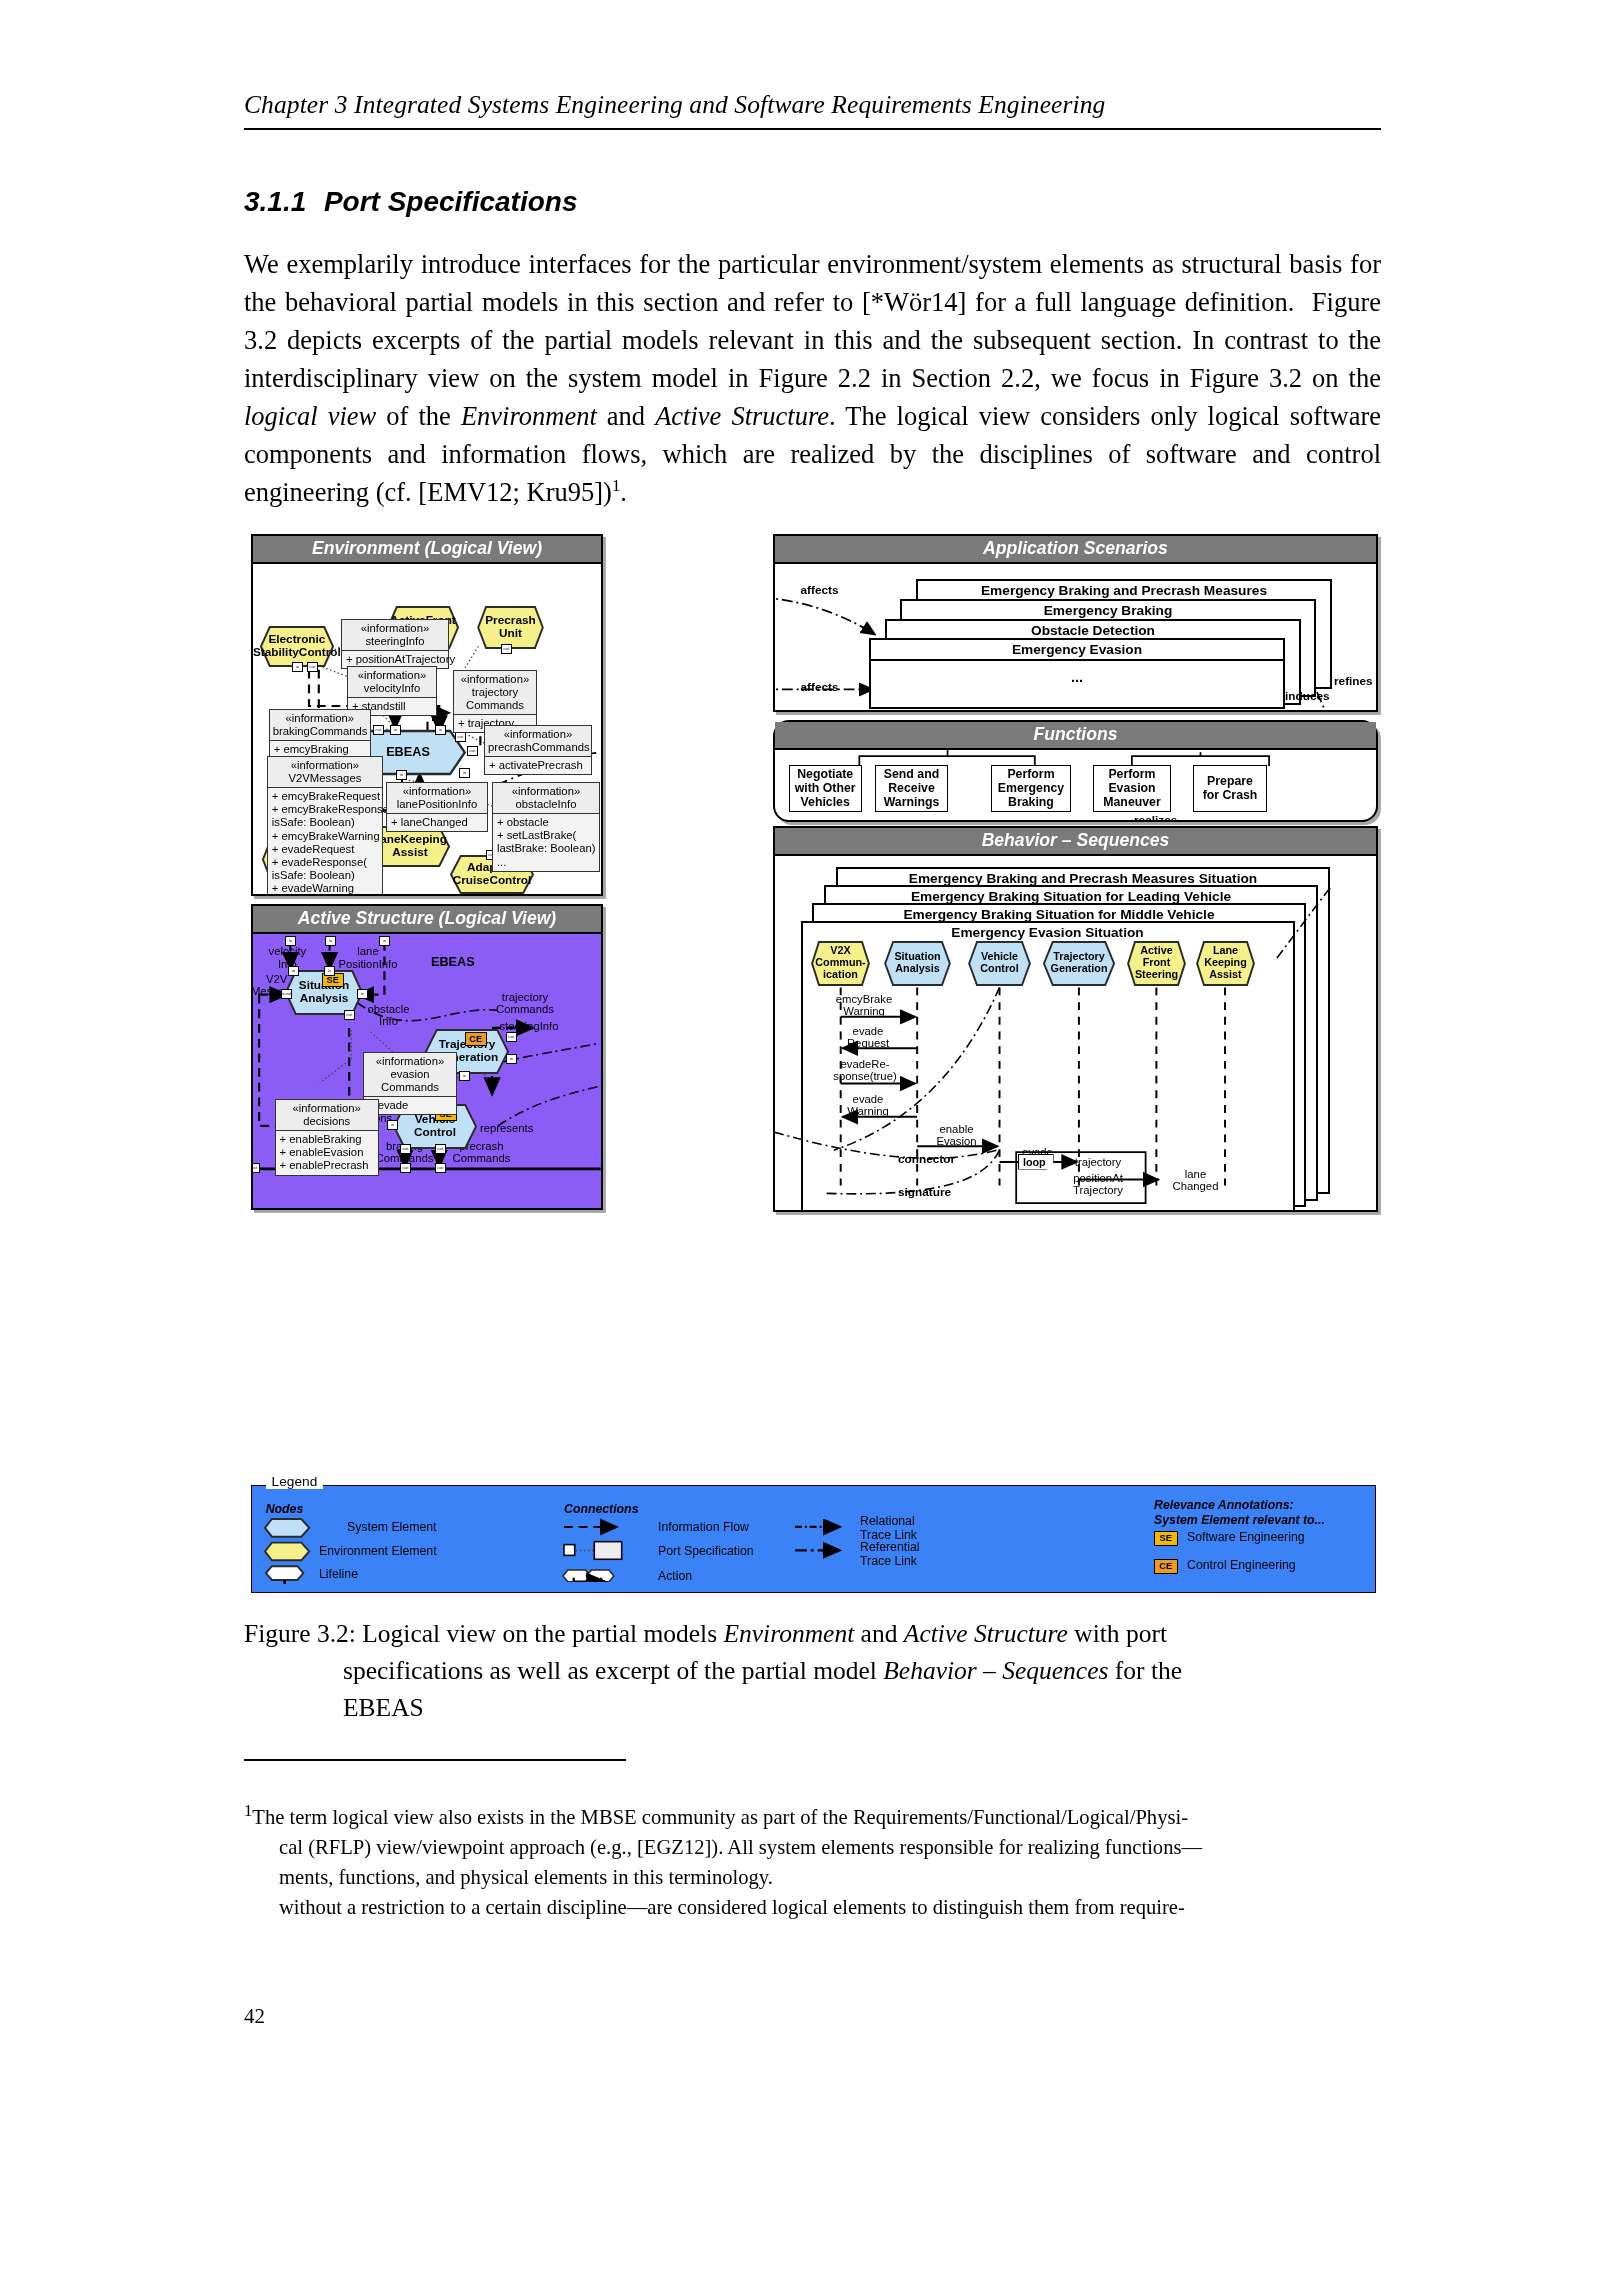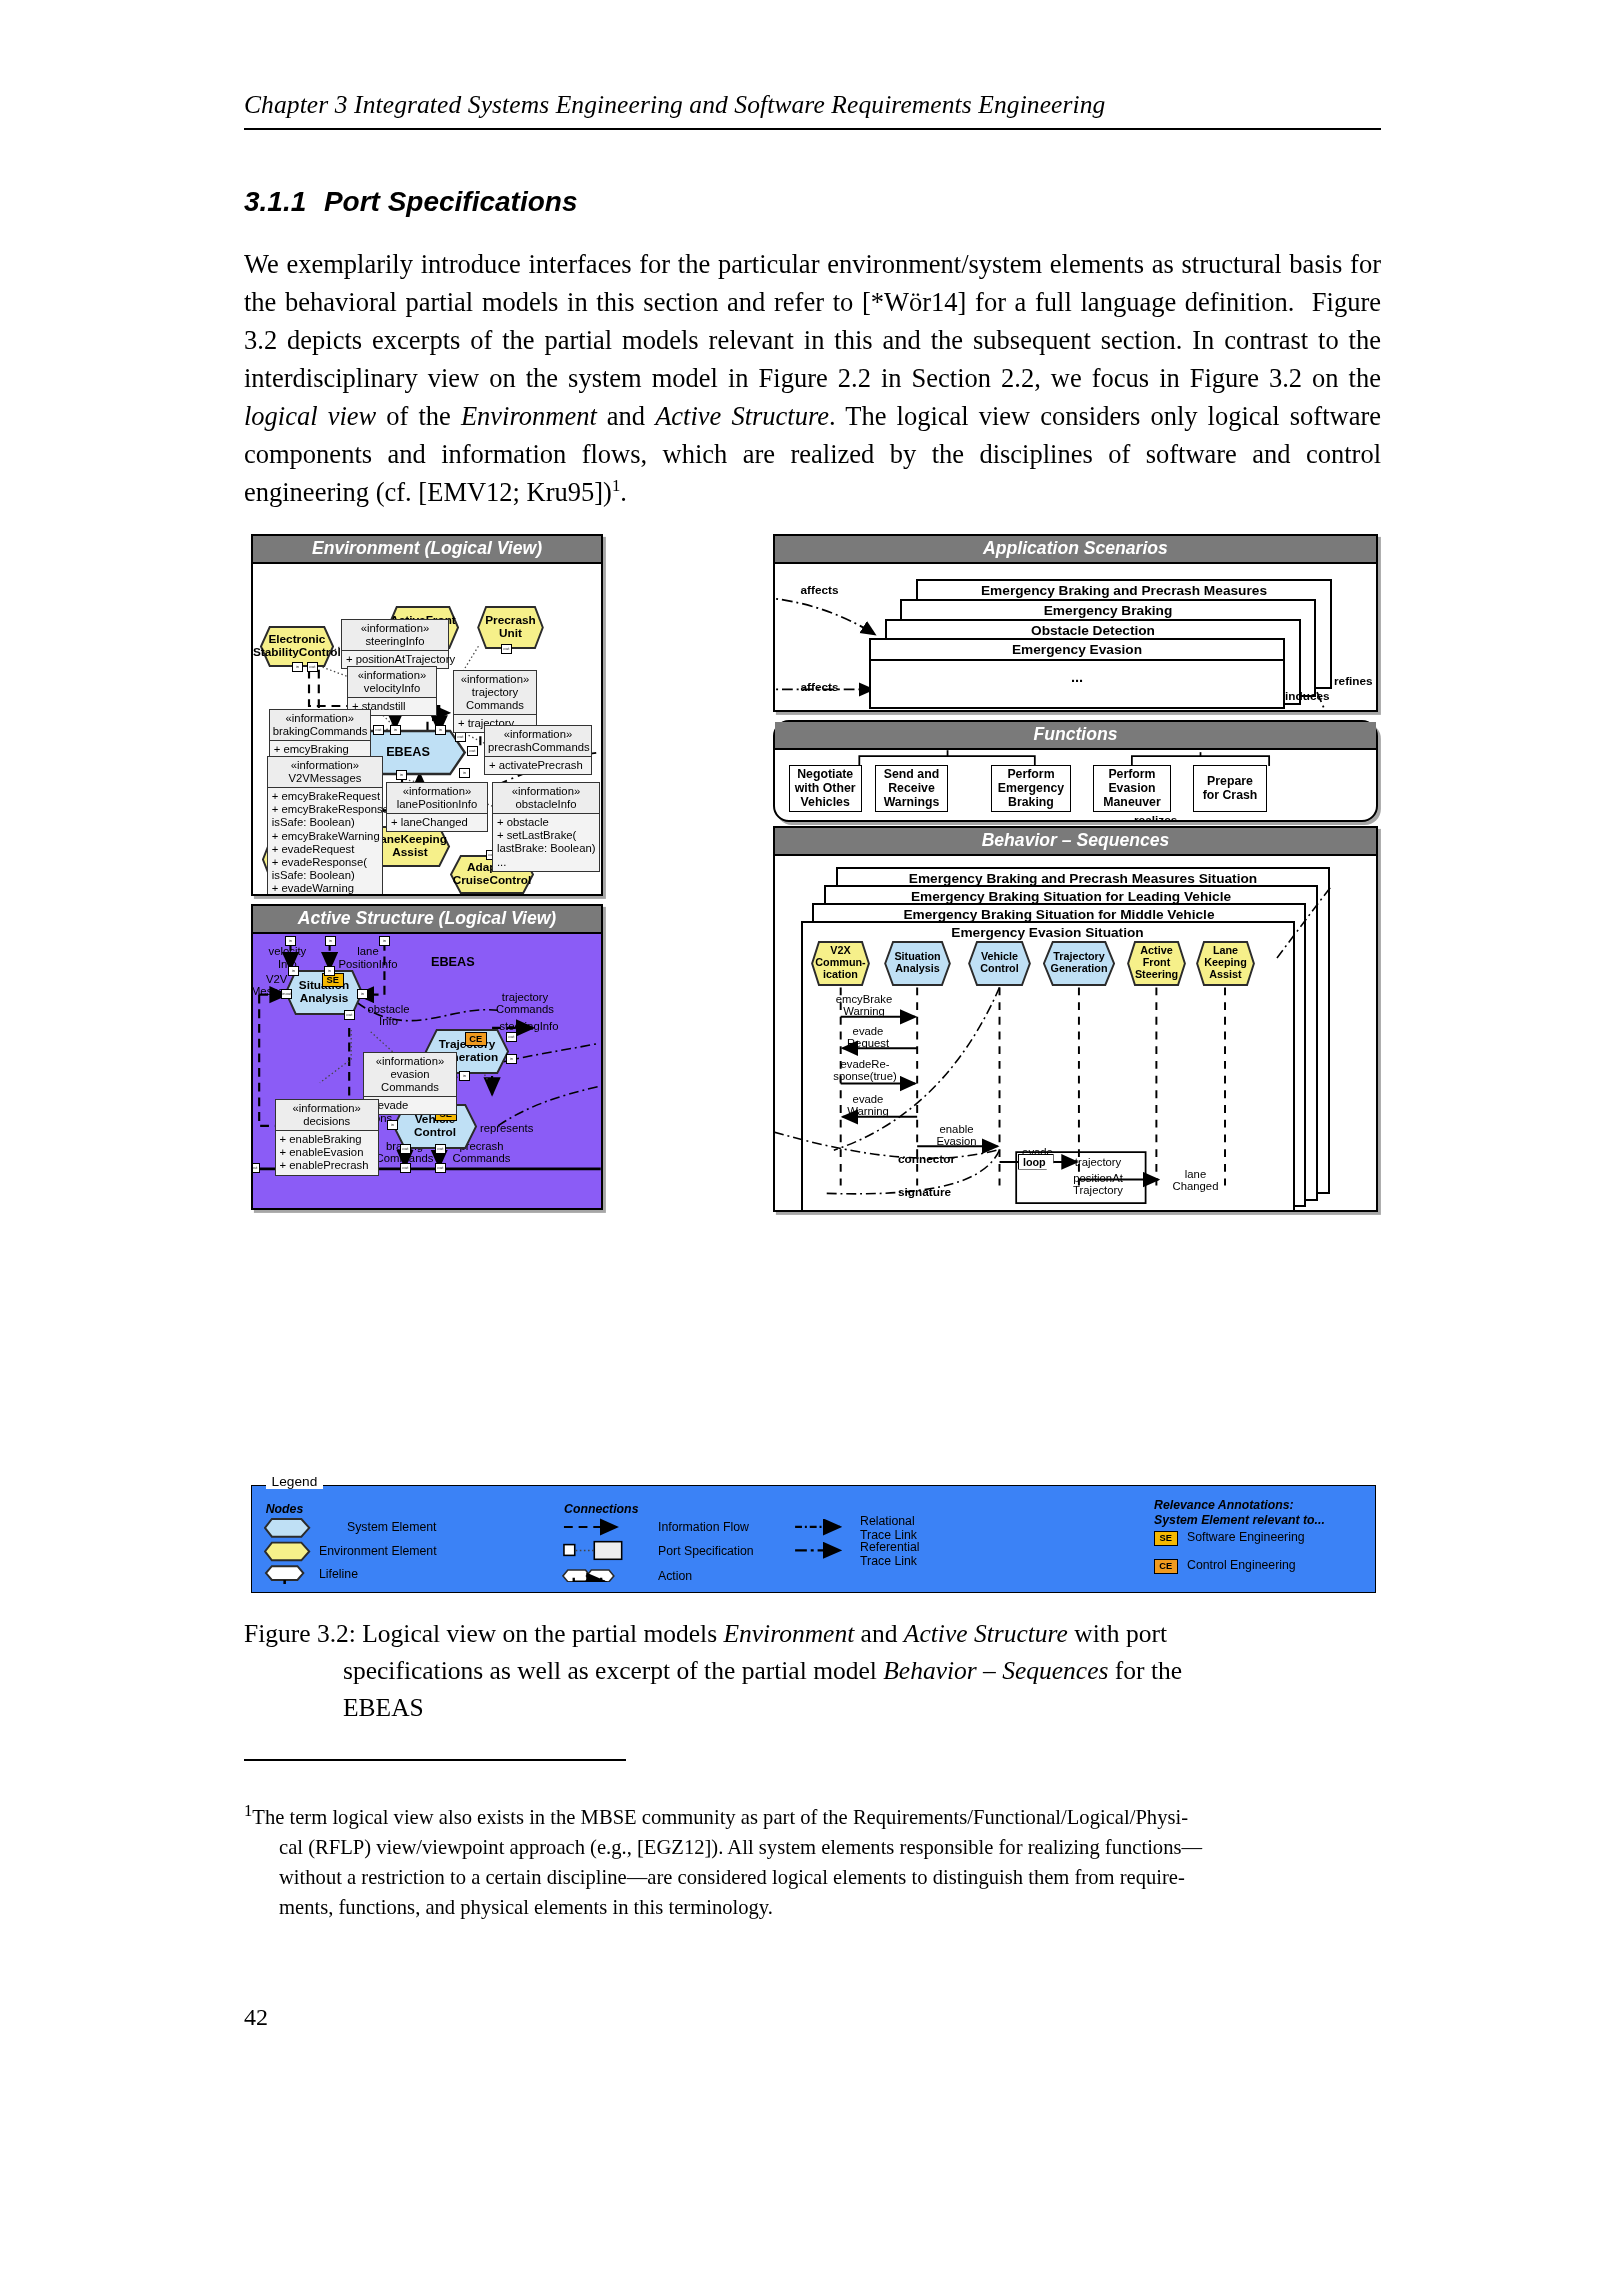--- a/index.html
+++ b/index.html
@@ -104,21 +104,21 @@
   .figcap .ind{display:block;padding-left:99px;text-indent:0;}
 
   
   .fn-rule{position:absolute;left:244px;top:1759px;width:382px;height:1.6px;background:#000;}
   .footnote{position:absolute;left:244px;top:1770px;width:1137px;
             font-size:20.6px;line-height:30px;text-align:justify;margin-top:32px;}
   .footnote .fnbody{display:block;padding-left:0;}
   .footnote .cont{display:block;padding-left:35px;}
 
   
-  .folio{position:absolute;left:244px;top:2004px;font-size:24px;}
+  .folio{position:absolute;left:244px;top:2004px;font-size:21px;}
 
   .abs{position:absolute;}
   svg.ov{position:absolute;left:0;top:0;overflow:visible;}
 </style>
 </head>
 <body>
 
 <div class="page">
 
   <div class="runhead">Chapter 3  Integrated Systems Engineering and Software Requirements Engineering</div>
@@ -769,20 +769,20 @@
     <span class="ind">specifications as well as excerpt of the partial model <i>Behavior&nbsp;–&nbsp;Sequences</i> for the</span>
     <span class="ind">EBEAS</span>
   </div>
 
   <div class="fn-rule"></div>
   <div class="footnote">
     <span class="fnbody">
       <sup>1</sup><span>The term logical view also exists in the MBSE community as part of the Requirements/Functional/Logical/Physi-</span>
     </span>
     <span class="cont">cal (RFLP) view/viewpoint approach (e.g., [EGZ12]). All system elements responsible for realizing functions—</span>
+    <span class="cont">ments, functions, and physical elements in this terminology.</span>
     <span class="cont">without a restriction to a certain discipline—are considered logical elements to distinguish them from require-</span>
-    <span class="cont">ments, functions, and physical elements in this terminology.</span>
   </div>
 
   <div class="folio">42</div>
 
 </div>
 
 
 </body></html>

